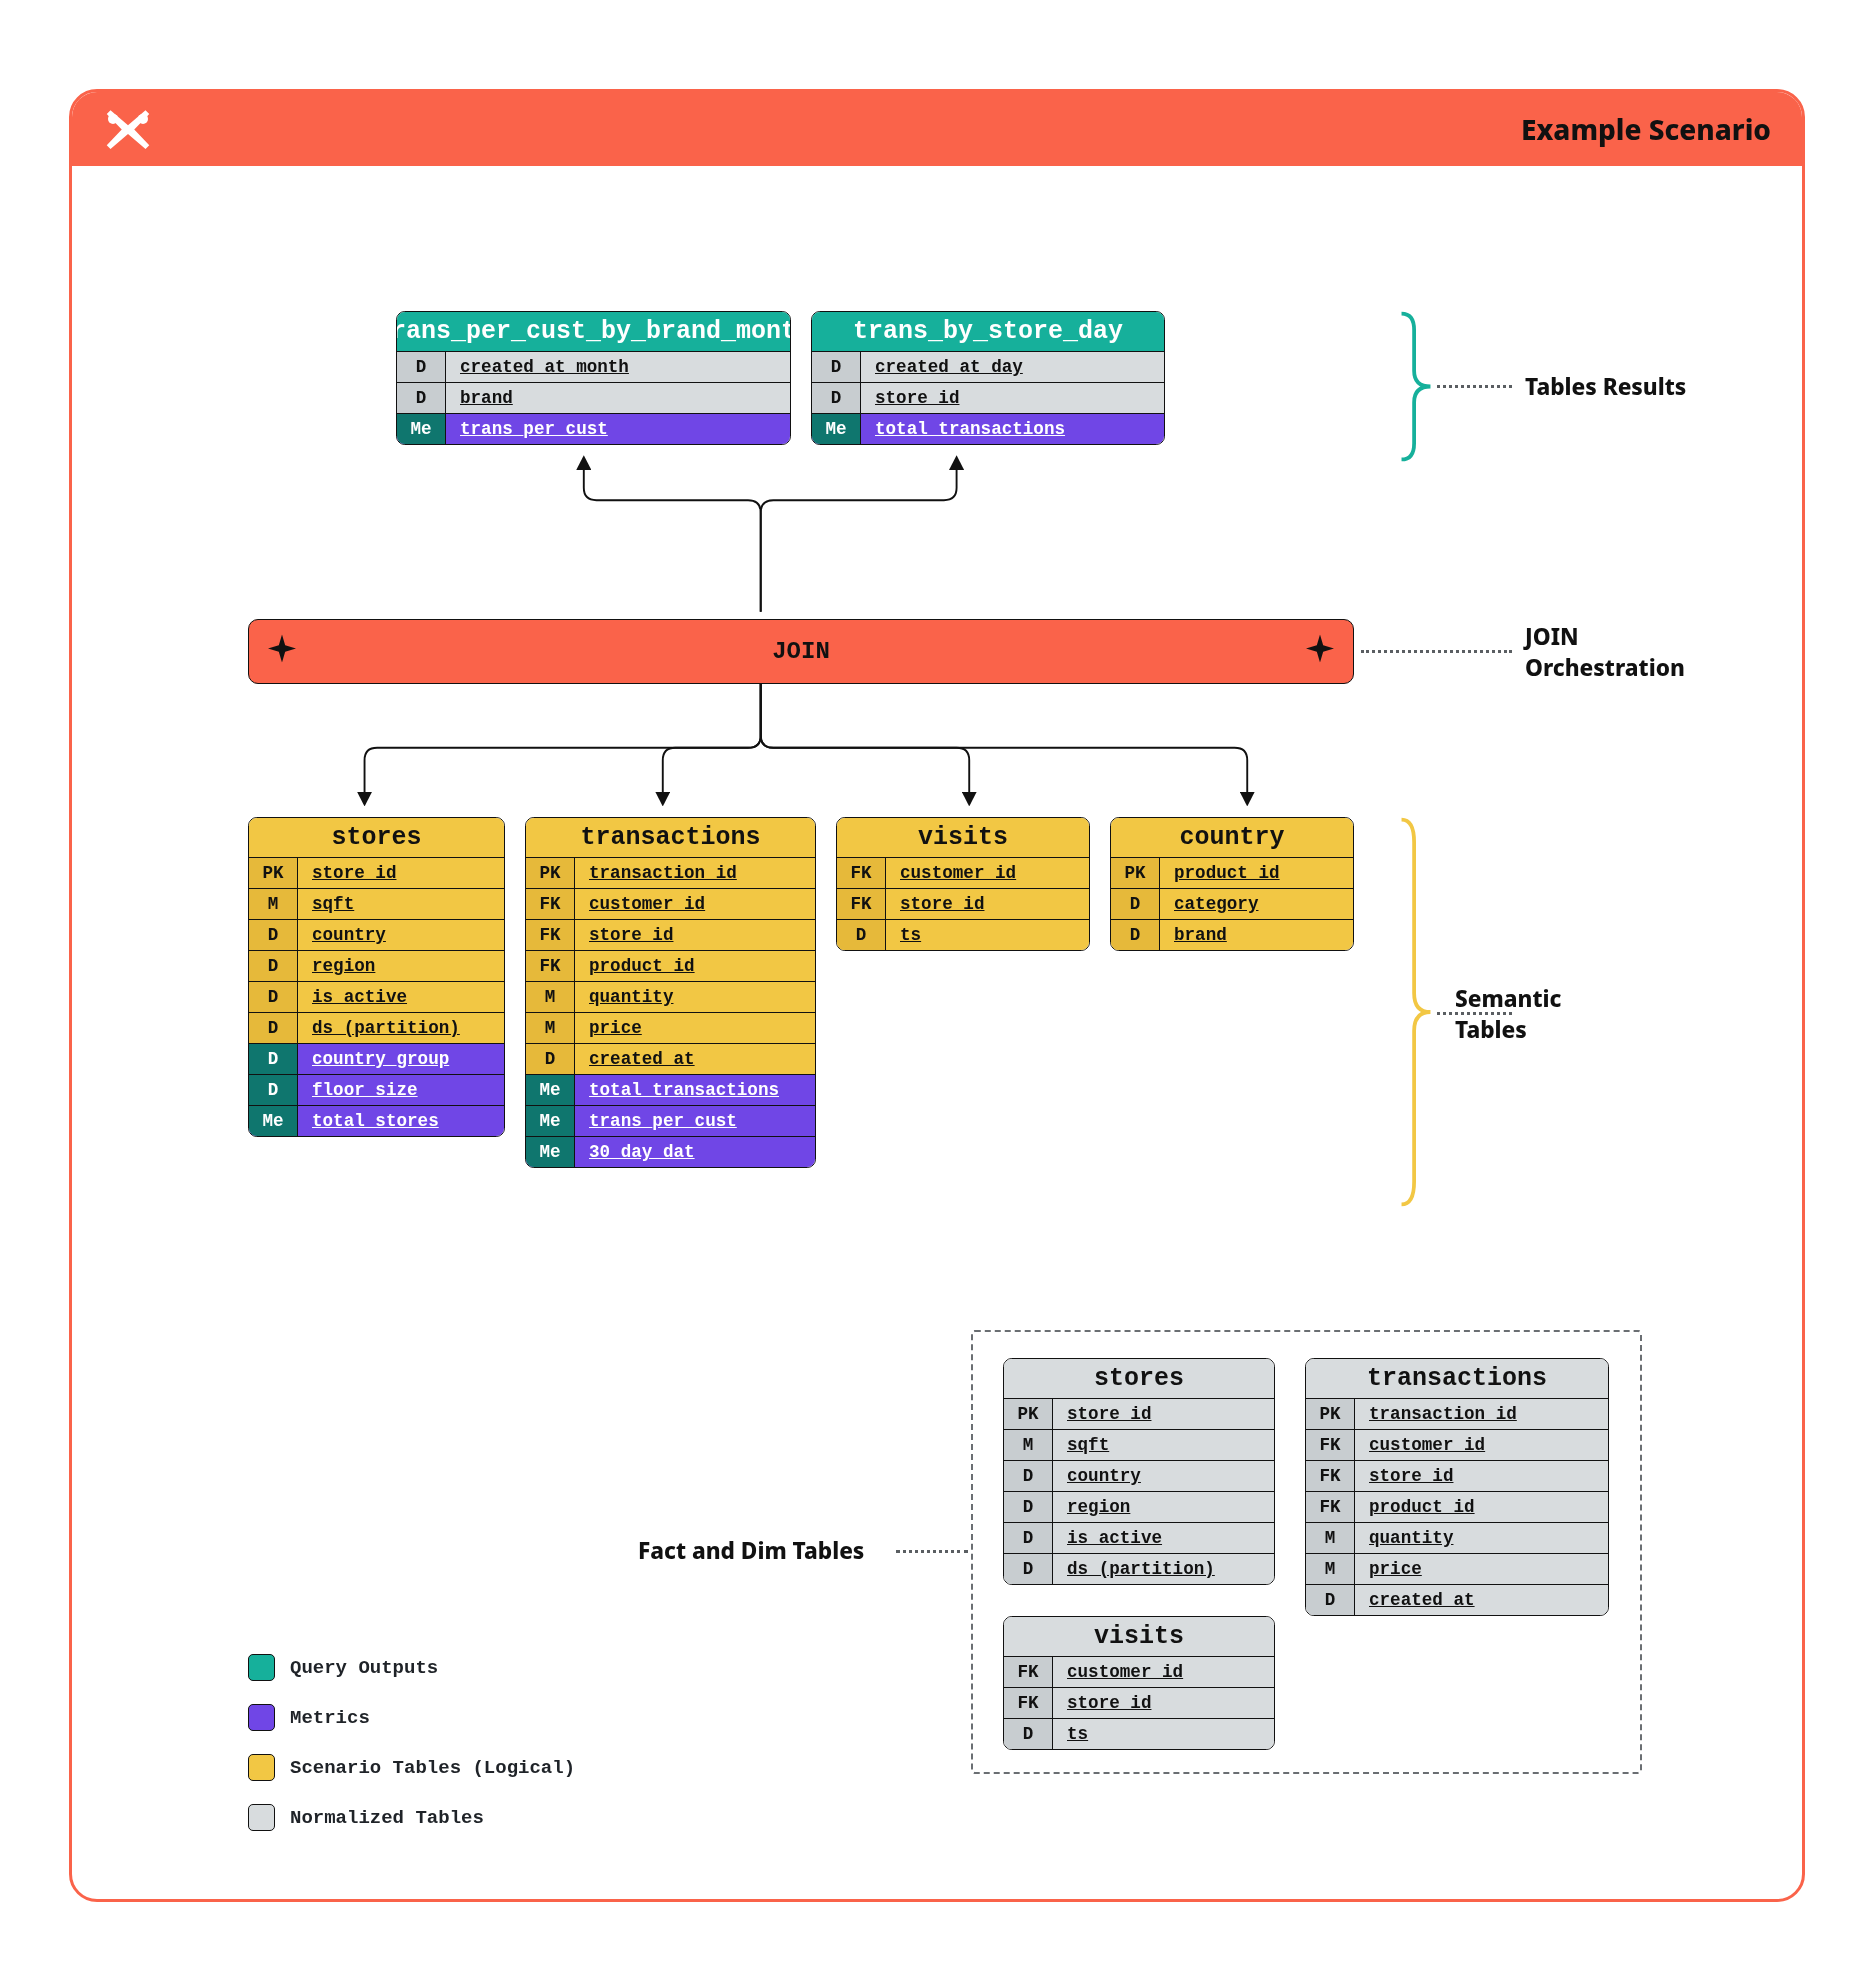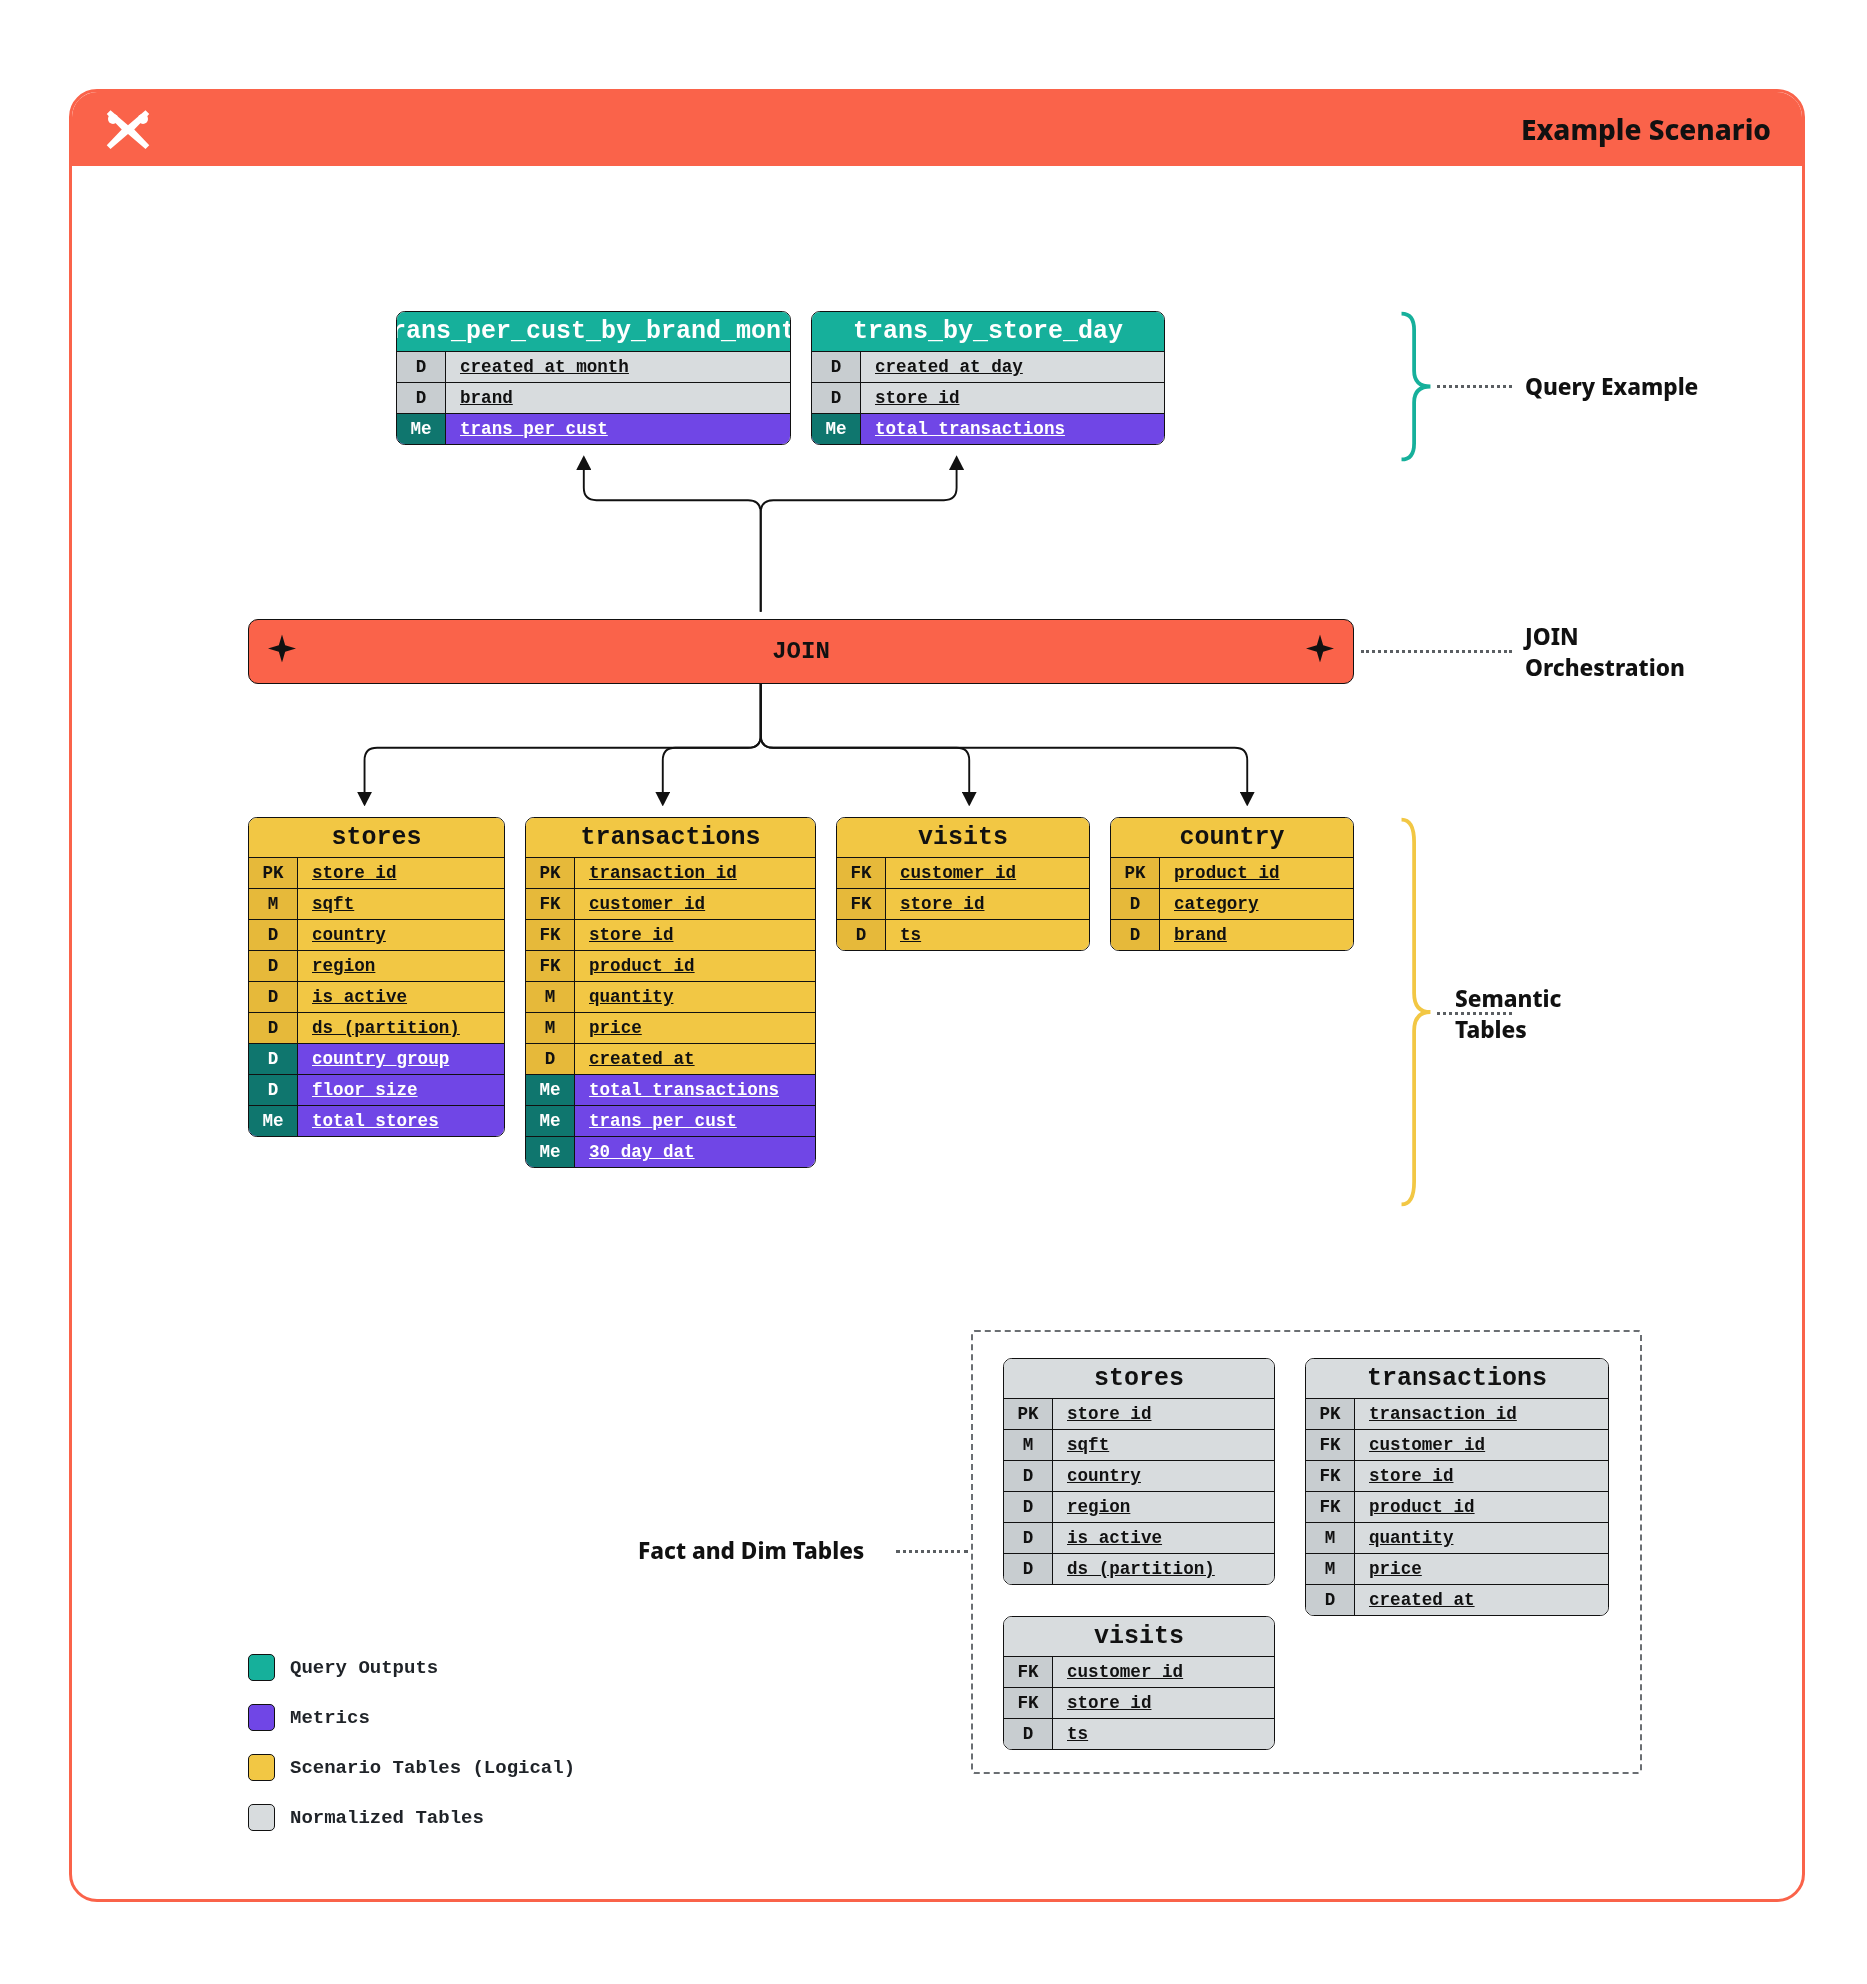--- a/index.html
+++ b/index.html
@@ -370,21 +370,21 @@
             </div>
         </div>
       </div>
 
       <div class="bracket" style="left:1327px;top:145px;height:151px">
         <svg viewBox="0 0 54 240" fill="none" stroke="#16B09B" stroke-width="6">
           <path d="M4 4 Q24 4 24 30 V95 Q24 120 50 120 Q24 120 24 145 V210 Q24 236 4 236"></path>
         </svg>
       </div>
       <div class="dotlead" style="left:1365px;top:219px;width:75px"></div>
-      <div class="sidelabel" style="left:1453px;top:206px">Query Example</div>
+      <div class="sidelabel" style="left:1453px;top:206px">Tables Results</div>
 
       <div class="dotlead" style="left:1289px;top:484px;width:151px"></div>
       <div class="sidelabel" style="left:1453px;top:456px;white-space:pre-line">JOIN
 Orchestration</div>
 
       <div class="bracket" style="left:1327px;top:651px;height:390px">
         <svg viewBox="0 0 54 620" fill="none" stroke="#F2C744" stroke-width="6">
           <path d="M4 4 Q24 4 24 40 V280 Q24 310 50 310 Q24 310 24 340 V580 Q24 616 4 616"></path>
         </svg>
       </div>

